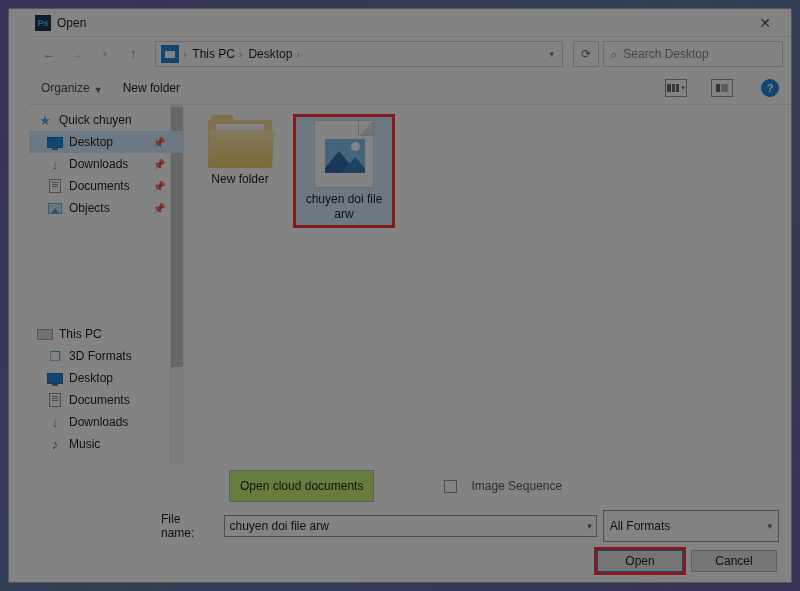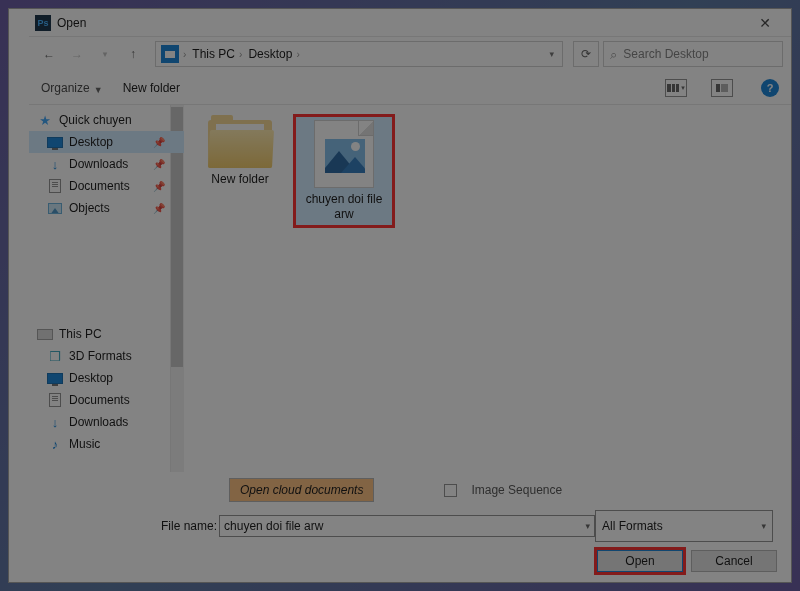--- a/index.html
+++ b/index.html
@@ -75,24 +75,24 @@
   .image-file-icon { width:60px; height:68px; background:#fff; border:1px solid #ccc; position:relative; margin-bottom:4px; }
   .image-file-icon::before { content:""; position:absolute; top:0; right:0; width:14px; height:14px; background:linear-gradient(135deg,#fff 50%, #ddd 50%); border-left:1px solid #ccc; border-bottom:1px solid #ccc; }
   .image-preview { position:absolute; left:10px; top:18px; width:40px; height:34px; background:#77b8e8; overflow:hidden; }
   .image-preview .sun { position:absolute; top:3px; right:5px; width:9px; height:9px; border-radius:50%; background:#fff; }
   .image-preview .mtn1 { position:absolute; bottom:0; left:-4px; width:0; height:0; border-left:18px solid transparent; border-right:18px solid transparent; border-bottom:22px solid #145a9a; }
   .image-preview .mtn2 { position:absolute; bottom:0; right:-4px; width:0; height:0; border-left:14px solid transparent; border-right:14px solid transparent; border-bottom:16px solid #1e6fb8; }
   .file-label { text-align:center; line-height:1.25; max-width:90px; word-wrap:break-word; }
 
   .footer { padding:6px 12px 10px 12px; display:flex; flex-direction:column; gap:8px; }
   .cloud-row { display:flex; align-items:center; padding-left:188px; gap:70px; }
-  .cloud-btn { height:24px; padding:0 10px; border:1px solid #adadad; background:#fdba74; cursor:pointer;font-style:italic; }
+  .cloud-btn { height:32px; padding:0 10px; border:1px solid #adadad; background:#bef264; cursor:pointer; }
   .checkbox-row { display:flex; align-items:center; gap:14px; color:#444; }
   .checkbox-row .cb { width:13px; height:13px; border:1px solid #888; background:#fff; }
-  .filename-row { display:flex; align-items:center; padding-left:120px; }
+  .filename-row { display:flex; align-items:center; gap:6px; padding-left:120px; }
   .filename-row label { padding-right:2px; }
   .filename-input { width:376px; height:22px; border:1px solid #888; padding:0 4px; display:flex; align-items:center; justify-content:space-between; background:#fff; }
   .filename-input .drop { font-size:9px; color:#555; }
   .format-select { width:178px; height:32px; border:1px solid #888; padding:0 6px; display:flex; align-items:center; justify-content:space-between; background:#fff; cursor:pointer; }
   .format-select .drop { font-size:9px; color:#555; }
   .action-row { display:flex; justify-content:flex-end; gap:8px; padding-right:2px; }
   .action-btn { width:86px; height:22px; border:1px solid #adadad; background:#e1e1e1; cursor:pointer; }
   .action-btn.primary { border:1px solid #0078d4; }
   .open-highlight { outline:3px solid #ff1a1a; outline-offset:0; }
 </style>

